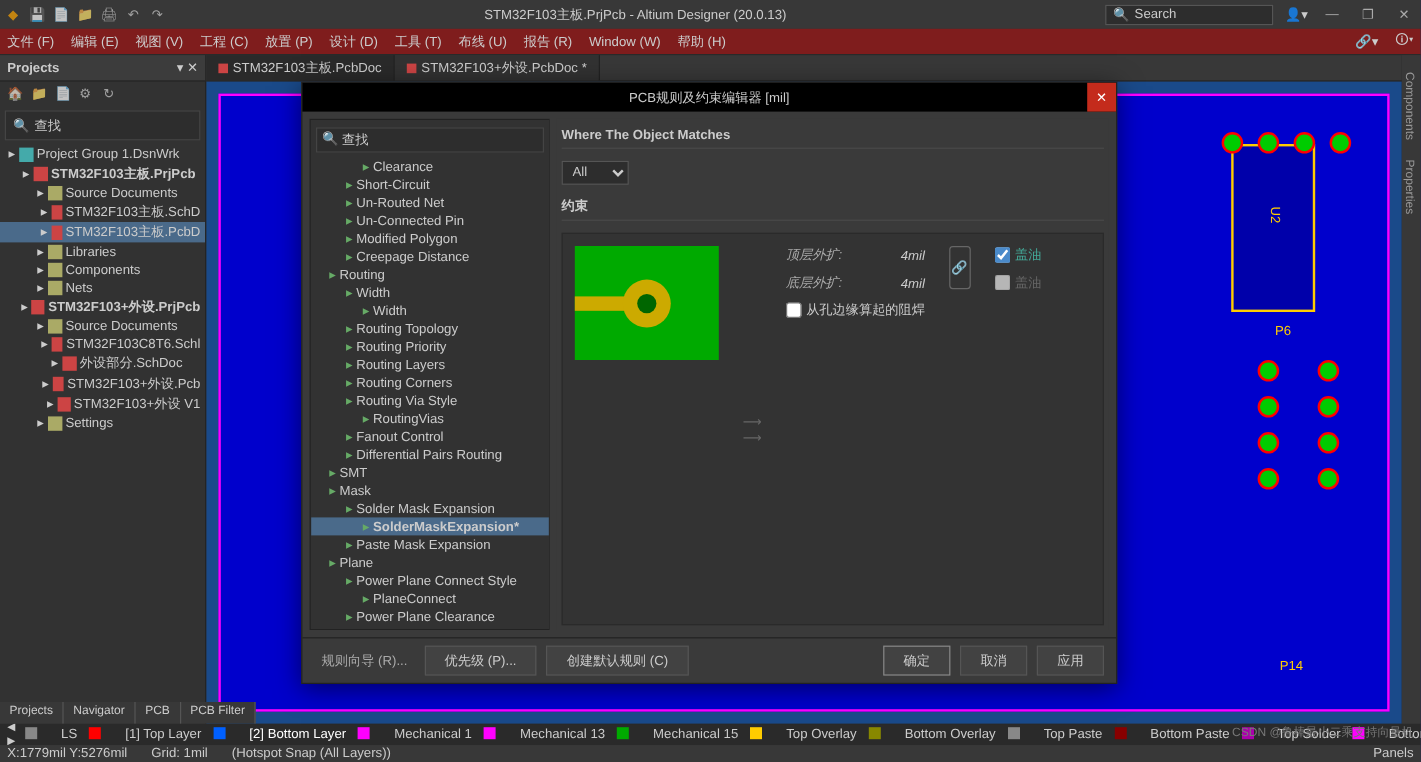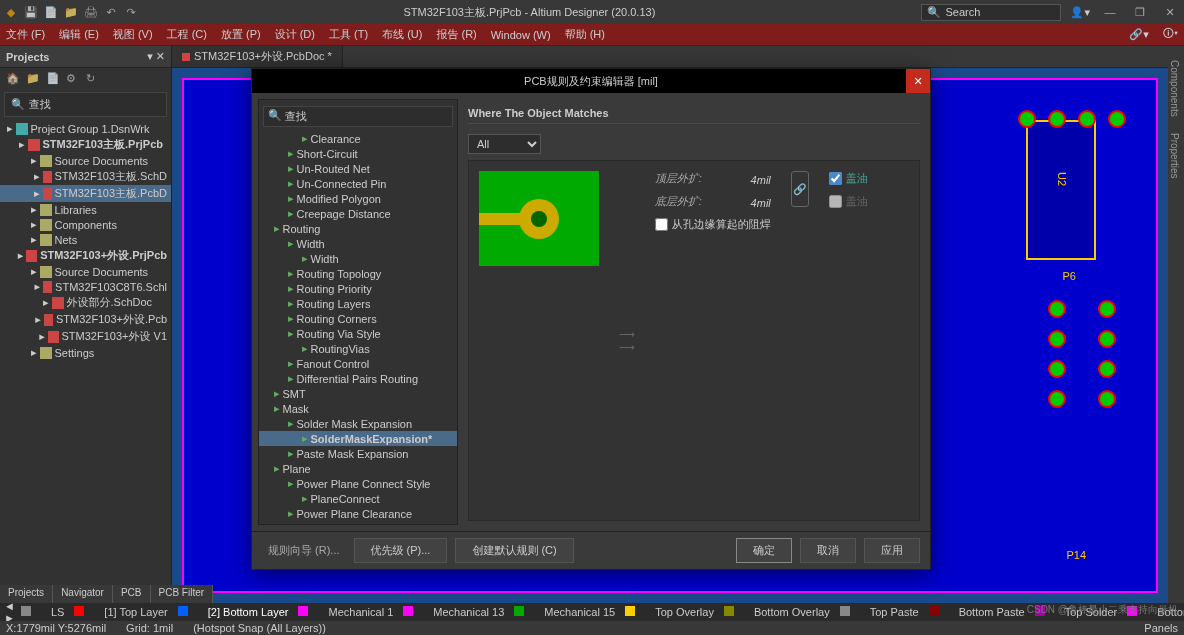--- a/index.html
+++ b/index.html
@@ -144,20 +144,24 @@
         <div class="row"><span class="ind" style="width:36px"></span>▸<span class="ico" style="background:#c44"></span><span>STM32F103C8T6.Schl</span></div>
         <div class="row"><span class="ind" style="width:36px"></span>▸<span class="ico" style="background:#c44"></span><span>外设部分.SchDoc</span></div>
         <div class="row"><span class="ind" style="width:36px"></span>▸<span class="ico" style="background:#c44"></span><span>STM32F103+外设.Pcb</span></div>
         <div class="row"><span class="ind" style="width:36px"></span>▸<span class="ico" style="background:#c44"></span><span>STM32F103+外设 V1</span></div>
         <div class="row"><span class="ind" style="width:24px"></span>▸<span class="ico" style="background:#aa6"></span><span>Settings</span></div>
       </div>
   </div>
 
   <div class="content">
     <div class="tabs">
+      <div class="tab act">
+          <span style="width:8px;height:8px;background:#c44;display:inline-block"></span>
+          <span>STM32F103主板.PcbDoc</span>
+        </div>
       <div class="tab">
           <span style="width:8px;height:8px;background:#c44;display:inline-block"></span>
           <span>STM32F103+外设.PcbDoc *</span>
         </div>
     </div>
     <div class="pcbarea">
       <div class="pcb">
         <div class="comp" style="right:60px;top:40px;width:70px;height:140px">
             <span style="color:#ffcc00;writing-mode:vertical-lr;position:absolute;left:28px;top:50px">U2</span>
           </div>
@@ -327,22 +331,23 @@
           <div class="row">
             <span class="ind" style="width:36px"></span>
             <span style="color:#6a6">▸</span>
             <span>PlaneClearance</span>
           </div>
         </div>
     </div>
     <div class="dlgmain">
       <div class="secthdr">Where The Object Matches</div>
       <div class="formrow">
-        <select style="width:73px"><option>All</option></select>
+        <select style="width:56px"><option>All</option></select>
       </div>
+      <div class="secthdr">约束</div>
       <div class="constraint">
         <div class="preview">
           <div class="trace"></div>
             <div class="pad2"></div>
             <div class="hole"></div>
         </div>
         <div style="display:flex;align-items:center;gap:10px;color:#666">⟶<br>⟶</div>
         <div class="cvals">
           <div class="r">
               <label>顶层外扩:</label>

